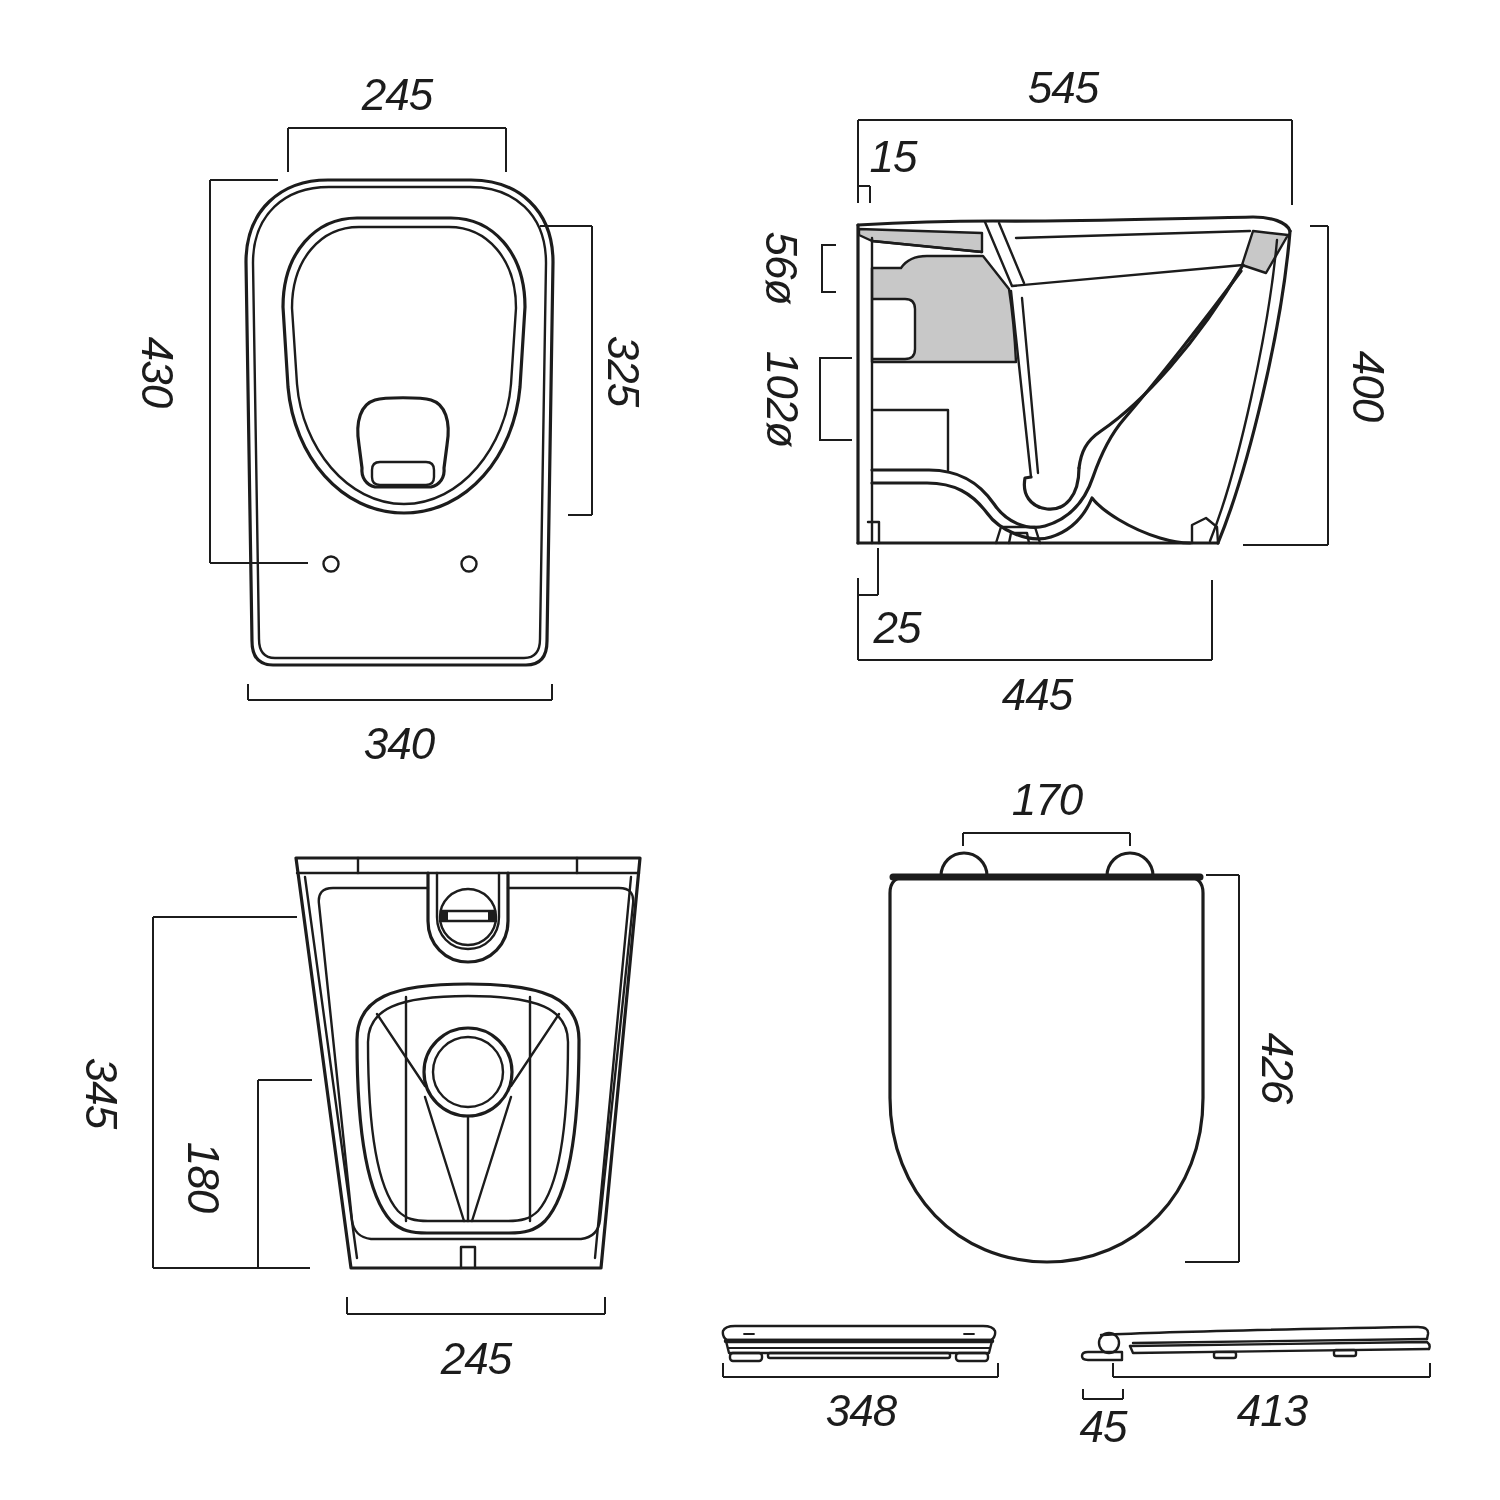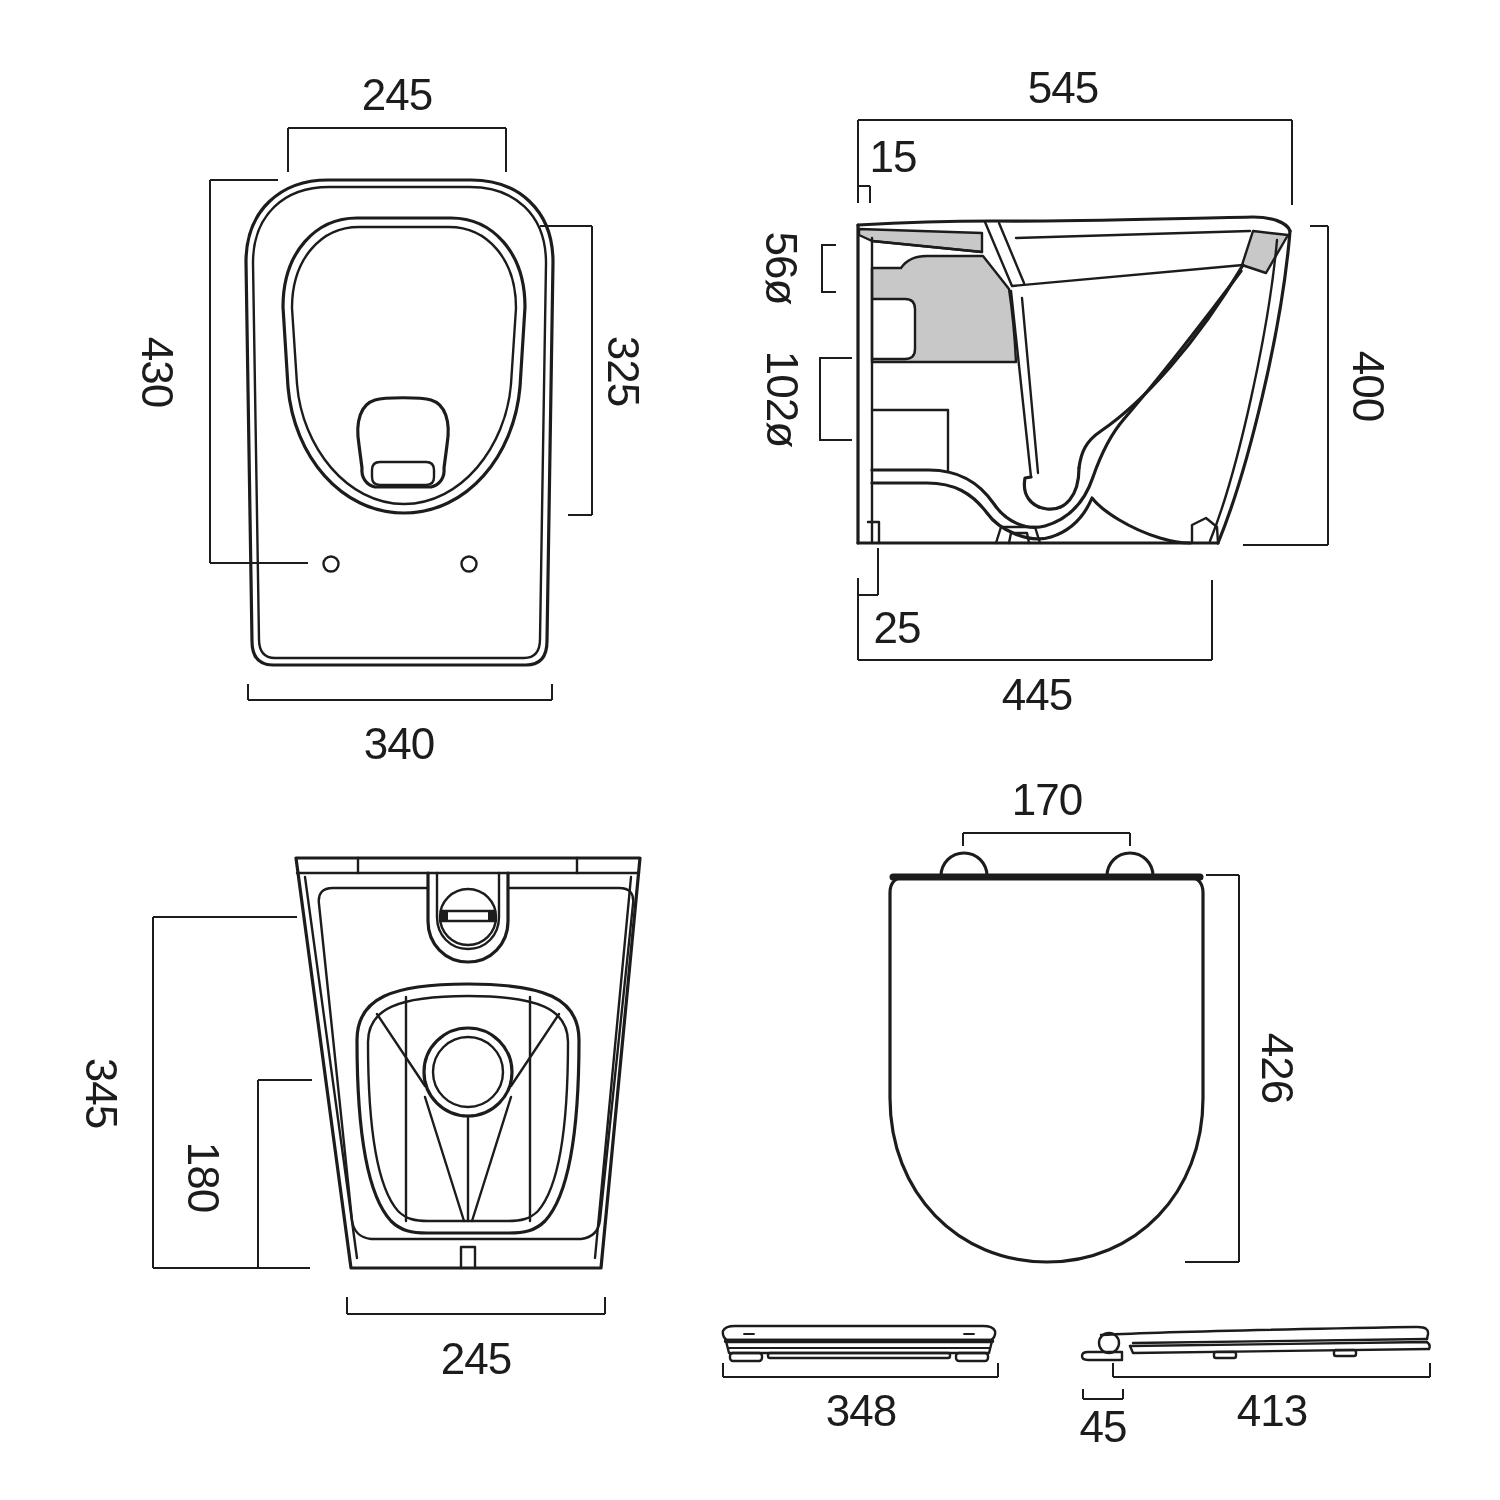--- a/index.html
+++ b/index.html
@@ -1,16 +1,16 @@
 <!DOCTYPE html>
 <html style="--line: #1c1c1c; --bg: #ffffff; --gray: #c8c8c8;"><head>
 <meta charset="utf-8">
 <style>
   html,body{margin:0;padding:0;background:#fff;}
-  .stage{width:1500px;height:1472px;background:var(--bg,#fff);position:relative;font-family:"Liberation Sans",sans-serif;}
+  .stage{width:1500px;height:1472px;background:var(--bg,#fff);position:relative;font-family:"Liberation Sans",sans-serif;font-style:italic;}
   svg{display:block}
   .o{fill:none;stroke:var(--line,#1c1c1c);stroke-width:3.2;stroke-linejoin:round;stroke-linecap:round}
   .t{fill:none;stroke:var(--line,#1c1c1c);stroke-width:2.4;stroke-linejoin:round;stroke-linecap:round}
   .d{fill:none;stroke:var(--line,#1c1c1c);stroke-width:2;stroke-linecap:butt}
   .gs{fill:var(--gray,#c8c8c8);stroke:var(--line,#1c1c1c);stroke-width:2.4;stroke-linejoin:round;fill-rule:evenodd}
   .bk{fill:var(--line,#1c1c1c);stroke:none}
   .wh{fill:#fff;stroke:var(--line,#1c1c1c);stroke-width:3.2}
   text{font-family:"Liberation Sans",sans-serif;font-size:44px;fill:var(--line,#1c1c1c);text-anchor:middle;letter-spacing:-1px}
 </style>
 </head>

